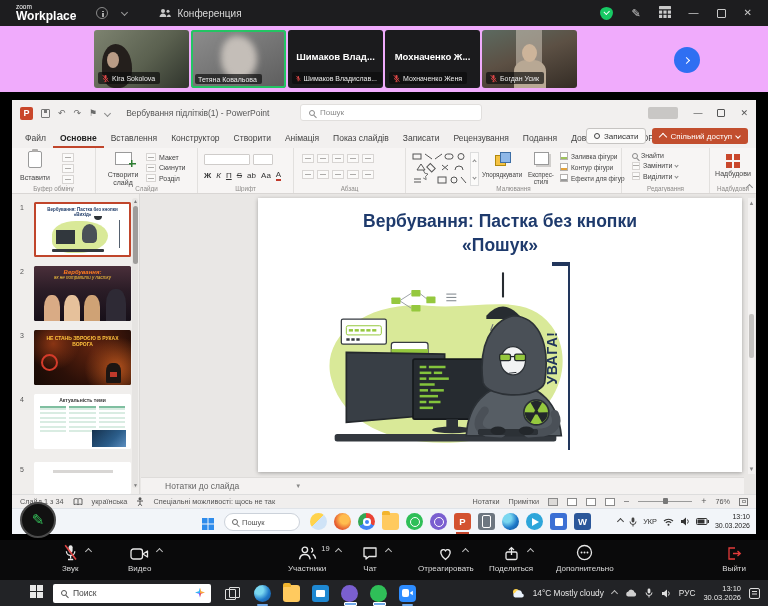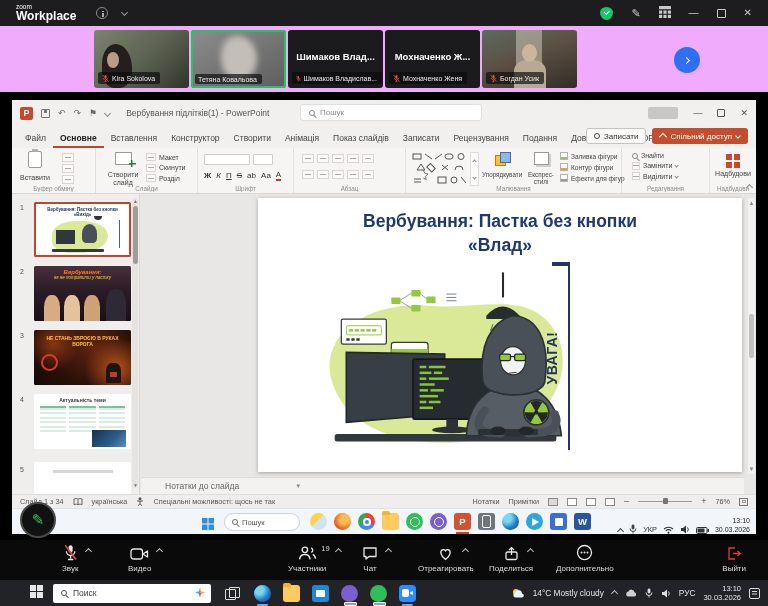--- a/index.html
+++ b/index.html
@@ -191,21 +191,21 @@
 .ic-phone::after{content:"";width:7px;height:11px;border:1.3px solid #fff;border-radius:2px}
 .ic-edge{background:radial-gradient(circle at 30% 30%,#7ad7f0 0 25%,#1e78c8 60%,#174f8e)}
 .ic-tg{background:#2ea6da}
 .ic-tg::after{content:"";width:0;height:0;border-left:7px solid #fff;border-top:4px solid transparent;border-bottom:4px solid transparent;margin-left:2px}
 .ic-fl{background:#3b6fd4}
 .ic-fl::after{content:"";width:8px;height:8px;background:#fff;border-radius:1px}
 .ic-word{background:#2b579a}
 .ic-store{background:#1e88d2}
 .ic-store::after{content:"";width:9px;height:7px;background:#fff;border-radius:1px}
 .ic-zm{background:#2d8cff;border-radius:4px}
-.it-tray{position:absolute;right:6px;top:0;height:100%;display:flex;align-items:flex-end;gap:6px;font-size:7.3px;color:#333}
+.it-tray{position:absolute;right:6px;top:0;height:100%;display:flex;align-items:center;gap:6px;font-size:7.3px;color:#333}
 .ttime{display:flex;flex-direction:column;align-items:flex-end;font-size:7px;line-height:1.2;color:#222}
 .underbar{position:relative}
 .underbar::after{content:"";position:absolute;left:3px;bottom:-4px;width:11px;height:2px;background:#6fa8e8;border-radius:1px}
 
 
 .controls{position:absolute;left:0;right:0;top:540px;height:40px;background:#0a0a0b}
 .citem{position:absolute;top:5px;display:flex;flex-direction:column;align-items:center;color:#dcdcdc;font-size:8px;gap:3px}
 .cicon{height:16px;display:flex;align-items:flex-end;position:relative}
 .cchev{position:absolute;top:4px;color:#bdbdbd}
 .cbadge{position:absolute;top:-1px;right:-13px;font-size:7.5px;color:#dcdcdc}
@@ -229,20 +229,33 @@
 
 <div id="root">
 
   <div class="zw-top">
     <div class="zw-logo">
       <span class="zw-l1">zoom</span>
       <span class="zw-l2">Workplace</span>
     </div>
     <span class="zw-info"></span>
     <span class="chev zw-chev"></span>
+    <div class="zw-tab first">
+      <span class="ppl-ico">
+        <svg width="12" height="10" viewBox="0 0 12 10">
+            <g fill="#c9c9c9">
+              <circle cx="4" cy="3" r="2"></circle>
+              <path d="M0.5 9c.3-2.3 1.7-3.5 3.5-3.5S7.2 6.7 7.5 9z"></path>
+              <circle cx="9" cy="3.2" r="1.5"></circle>
+              <path d="M7.8 9c.3-1.7 1-2.6 2.2-2.6 1 0 1.6.9 1.9 2.6z"></path>
+            </g>
+          </svg>
+      </span>
+      <span>Конференция</span>
+    </div>
     <div class="zw-right">
       <span class="shield"></span>
       <span class="pencil-g">✎</span>
       <span>
         <svg width="12" height="12" viewBox="0 0 12 12">
             <g fill="#c9c9c9">
               <rect x="0" y="0" width="12" height="3.2" rx="0.5"></rect>
               <rect x="0" y="4.5" width="3.2" height="3.2"></rect>
               <rect x="4.4" y="4.5" width="3.2" height="3.2"></rect>
               <rect x="8.8" y="4.5" width="3.2" height="3.2"></rect>
@@ -582,21 +595,21 @@
           <span class="a" style="top:0;font-size:5px">▲</span>
           <span class="thumb-bar"></span>
           <span class="a" style="bottom:0;font-size:5px">▼</span>
         </div>
       </div>
 
       <div class="canvas">
         <div class="slide">
           <div class="slide-title">
             <span>Вербування: Пастка без кнопки</span>
-            <span>«Влад»</span>
+            <span>«Пошук»</span>
           </div>
           <svg class="illus" width="300" height="212" viewBox="0 0 360 215">
             <path d="M52,128 C38,78 92,34 168,40 C232,45 284,22 316,64 C344,101 330,168 262,192 C186,218 72,206 52,128 Z" fill="#d9e998"></path>
             <line x1="258" y1="0" x2="258" y2="30" stroke="#272c31" stroke-width="2.5"></line>
             <path d="M238,52 Q258,30 278,52 L278,56 L238,56 Z" fill="#272c31"></path>
             <g stroke="#6b7075" stroke-width="1.4">
                 <line x1="246" y1="62" x2="243" y2="70"></line>
                 <line x1="258" y1="63" x2="258" y2="71"></line>
                 <line x1="270" y1="62" x2="273" y2="70"></line>
               </g>

